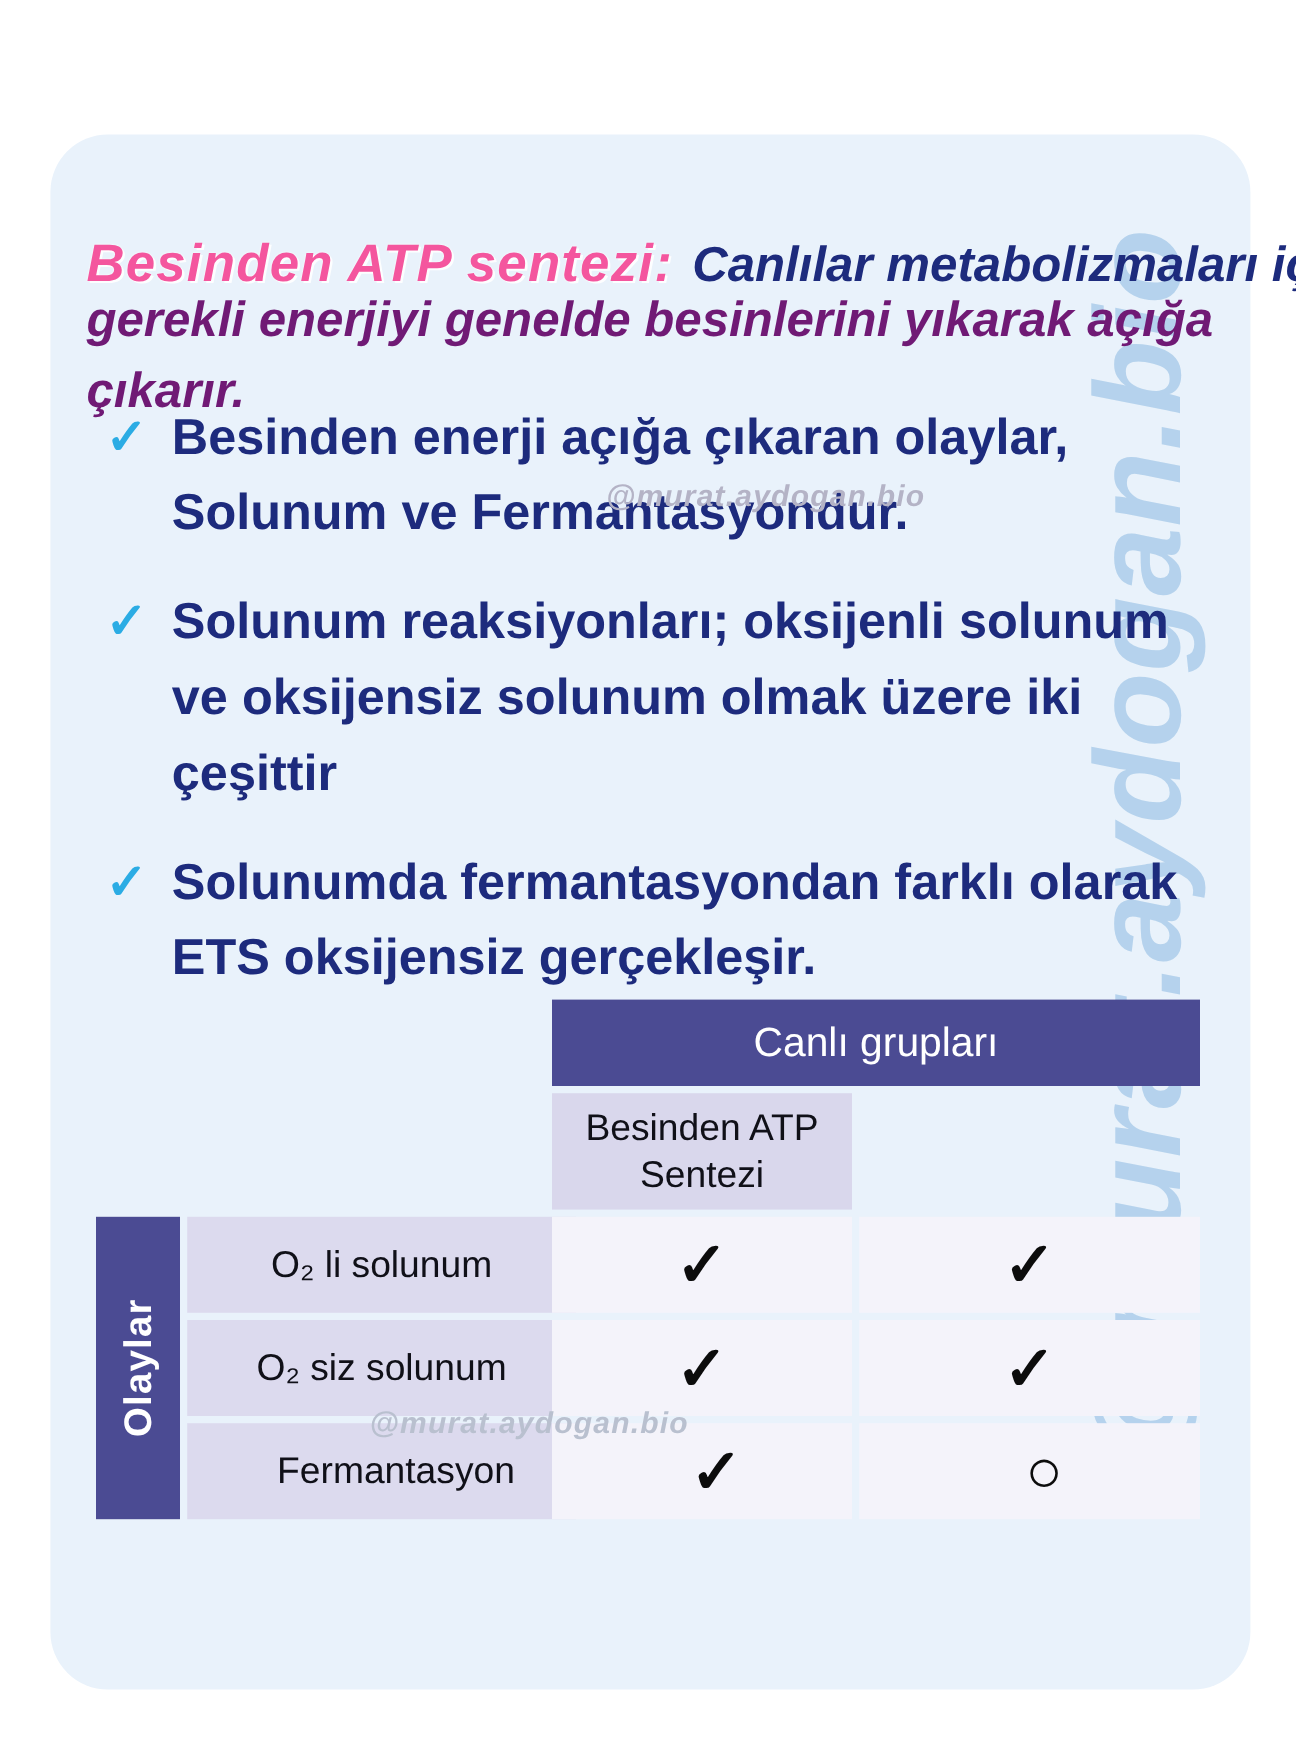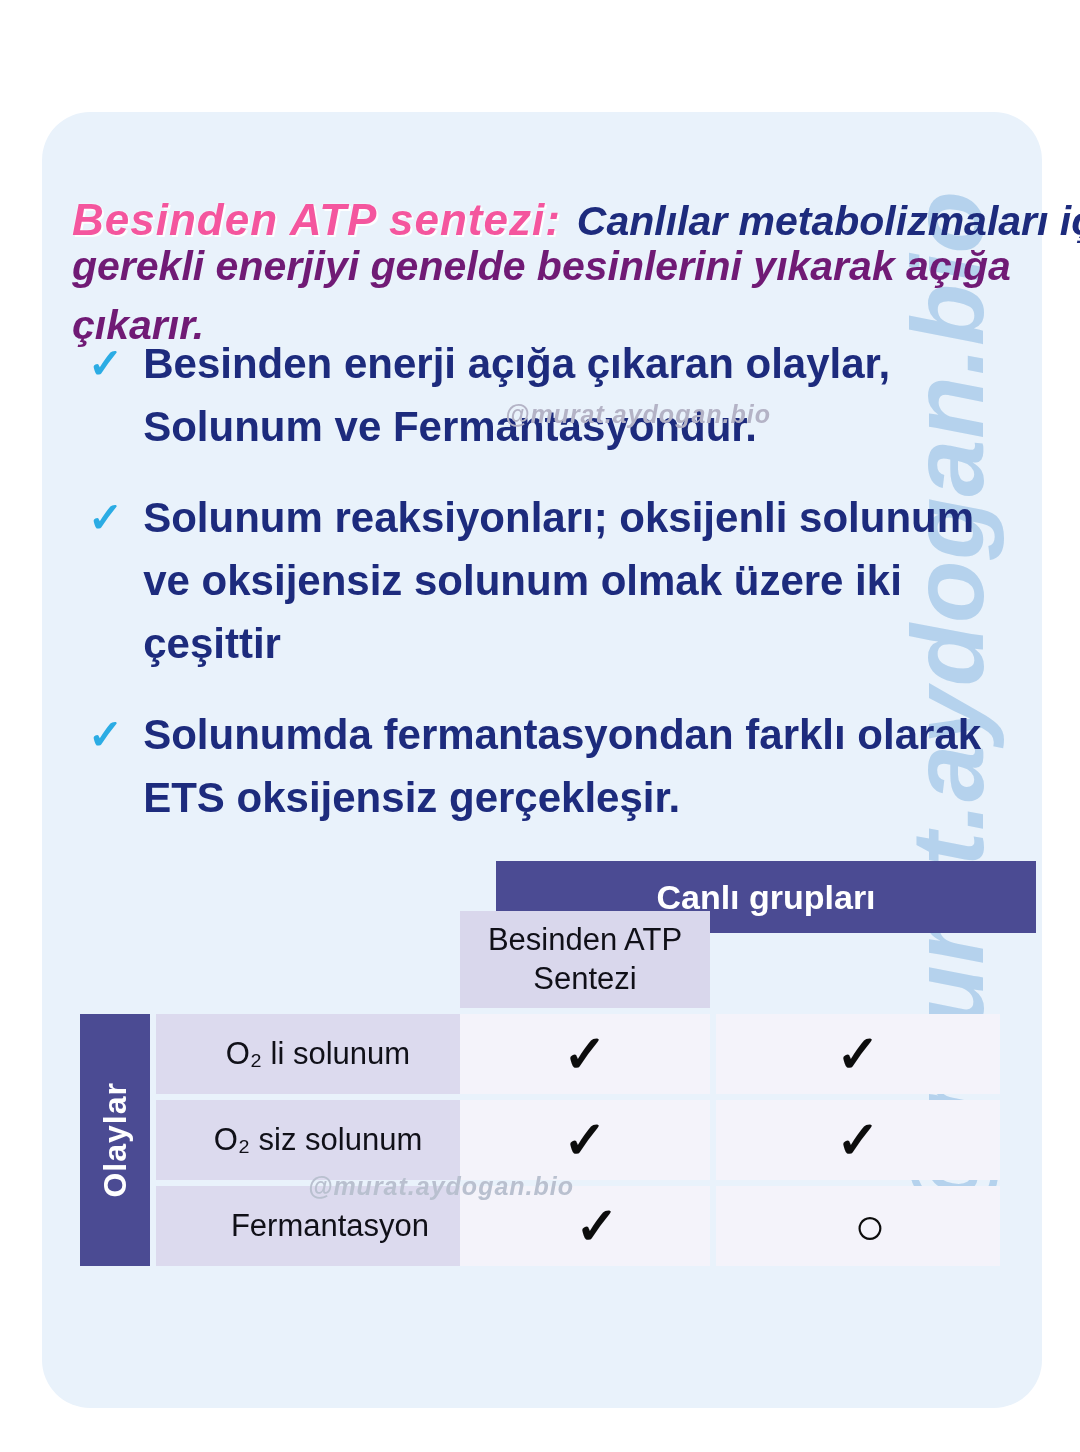--- a/index.html
+++ b/index.html
@@ -54,22 +54,22 @@
     color:#b4b3c6; letter-spacing:1px; pointer-events:none;
   }
   .wm-1 { left:505px; top:400px; }
   .wm-2 { left:308px; top:1172px; color:#b9c0cf; }
   
   .cell {
     position:absolute; display:flex; align-items:center; justify-content:center;
     text-align:center;
   }
   .group-header {
-    left:460px; top:861px; width:540px; height:72px;
-    background:#4b4b93; color:#ffffff; font-size:34px; font-weight:bold;margin-left:36px;
+    left:460px; top:833px; width:540px; height:72px;
+    background:#4b4b93; color:#ffffff; font-size:34px; font-weight:normal;
   }
   .col-header { background:#d9d7ec; color:#101018; font-size:31px; line-height:1.25; }
   .col-header-1 { left:460px; top:911px; width:250px; height:97px; padding:0 14px; }
   .col-header-2 { left:716px; top:911px; width:284px; height:97px; }
   .legend {
     position:absolute; left:133px; top:928px; font-size:34px; color:#111111;
   }
   .row-group {
     left:80px; top:1014px; width:70px; height:252px;
     background:#4b4b93; color:#ffffff; font-size:32px; font-weight:bold;

